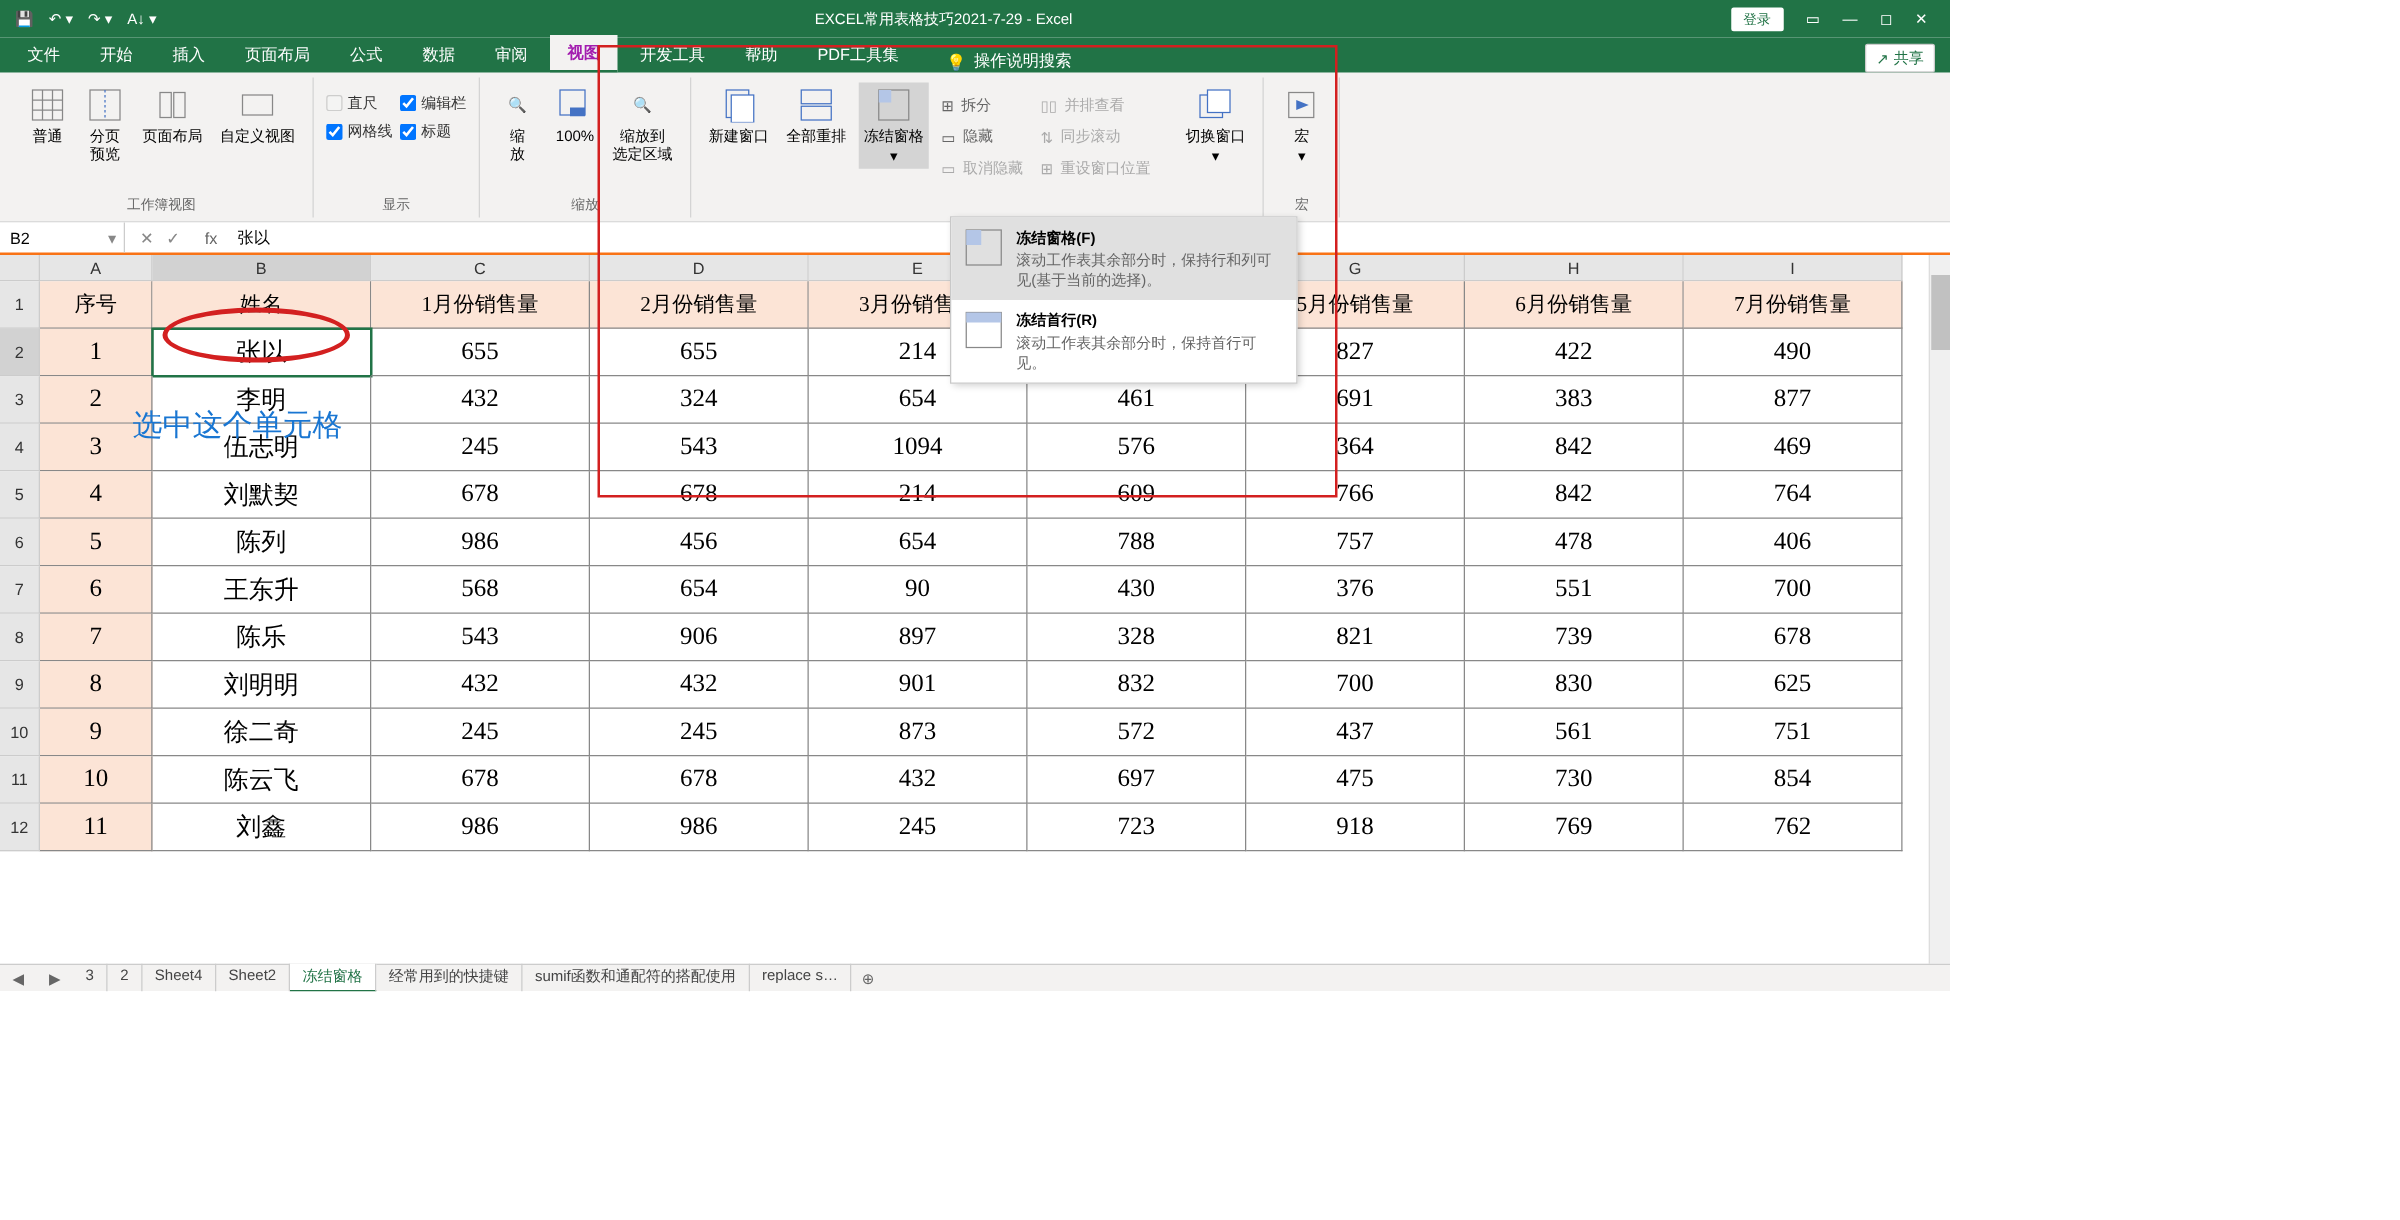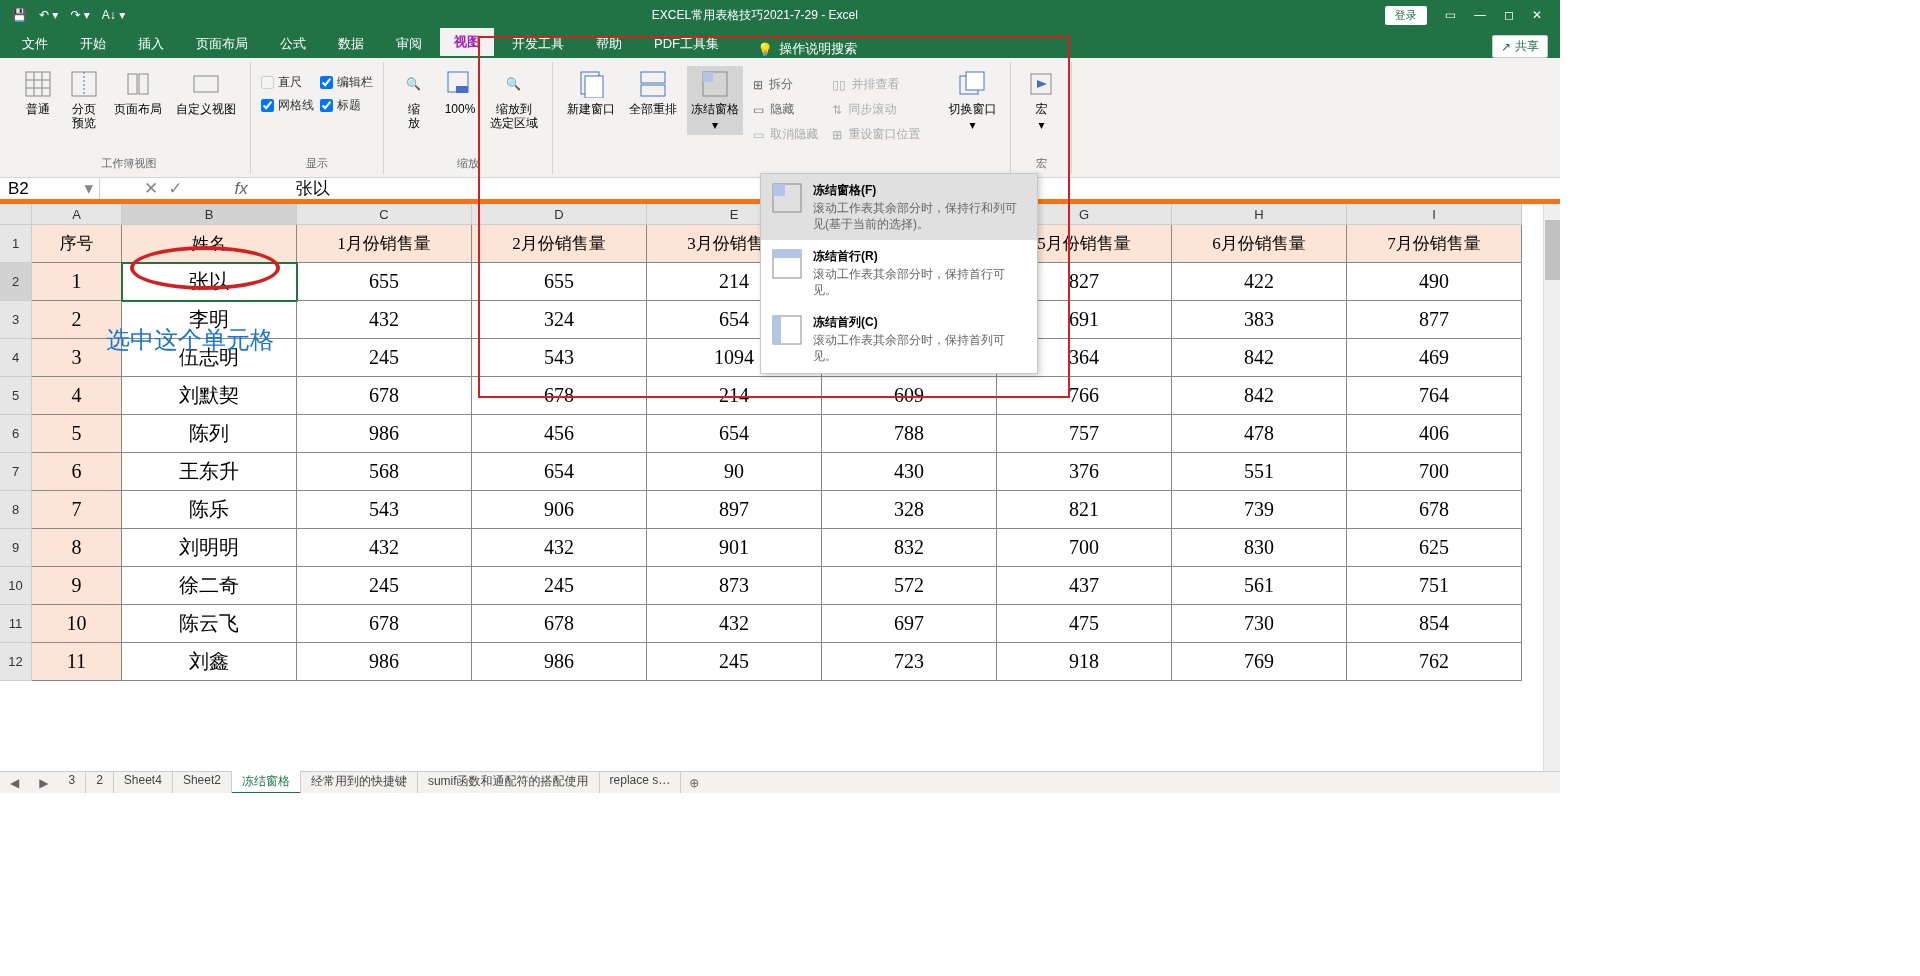--- a/index.html
+++ b/index.html
@@ -23,24 +23,24 @@
 .ribbon .group-content { flex: 1; display: flex; align-items: flex-start; gap: 6px; padding-top: 4px; }
 .ribbon .group-label { color: #666; font-size: 11px; padding-bottom: 3px; }
 .ribbon .bigbtn { display: flex; flex-direction: column; align-items: center; gap: 2px; padding: 2px 4px; cursor: pointer; text-align: center; line-height: 1.2; }
 .ribbon .bigbtn .ico { width: 32px; height: 32px; display: flex; align-items: center; justify-content: center; }
 .ribbon .chk-col { display: flex; flex-direction: column; gap: 6px; padding-top: 8px; }
 .ribbon .chk { display: flex; align-items: center; gap: 4px; color: #333; }
 .ribbon .chk input { width: 13px; height: 13px; }
 .ribbon .smallbtn { display: flex; align-items: center; gap: 6px; padding: 2px 4px; cursor: pointer; color: #666; }
 .ribbon .smallbtn.dis { color: #aaa; }
 
-.formulabar { height: 26px; border-bottom: 5px solid #f97316; display: flex; align-items: center; font-size: 17px; background: #fff; gap: 32px; }
+.formulabar { height: 26px; border-bottom: 2px solid #f97316; display: flex; align-items: center; font-size: 13px; background: #fff; }
 .formulabar .namebox { width: 100px; border-right: 1px solid #ccc; padding-left: 8px; display: flex; align-items: center; height: 100%; }
 .formulabar .fx-btns { display: flex; gap: 10px; padding: 0 12px; color: #888; }
-.formulabar .fx { font-style: italic; color: #666; padding: 0 8px; }
+.formulabar .fx { color: #666; padding: 0 8px; }
 .formulabar .formula { flex: 1; padding-left: 8px; }
 
 .grid-wrap { position: relative; height: 553px; overflow: hidden; }
 .grid { display: grid; grid-template-columns: 32px 90px 175px repeat(7, 175px); font-size: 20px; }
 .colhdr { background: #e6e6e6; border: 1px solid #ccc; border-top: none; border-left: none; height: 21px; text-align: center; font-size: 13px; color: #333; display: flex; align-items: center; justify-content: center; }
 .colhdr.sel { background: #d2d2d2; }
 .corner { background: #e6e6e6; border: 1px solid #ccc; border-top: none; border-left: none; height: 21px; }
 .rowhdr { background: #e6e6e6; border: 1px solid #ccc; border-top: none; border-left: none; text-align: center; font-size: 13px; color: #333; display: flex; align-items: center; justify-content: center; }
 .rowhdr.sel { background: #d2d2d2; }
 .cell { border: 1px solid #888; border-top: none; border-left: none; height: 38px; display: flex; align-items: center; justify-content: center; font-family: "SimSun", serif; }
@@ -463,29 +463,20 @@
   </div>
   <div class="item">
     <div class="mico">
         <svg width="32" height="32">
           <rect x="2" y="2" width="28" height="28" fill="none" stroke="#888"></rect>
           <rect x="2" y="2" width="28" height="8" fill="#b4c6e7"></rect>
         </svg>
       </div>
     <div class="txt"><b>冻结首行(R)</b><span>滚动工作表其余部分时，保持首行可见。</span></div>
   </div>
-  <div class="item">
-    <div class="mico">
-        <svg width="32" height="32">
-          <rect x="2" y="2" width="28" height="28" fill="none" stroke="#888"></rect>
-          <rect x="2" y="2" width="8" height="28" fill="#b4c6e7"></rect>
-        </svg>
-      </div>
-    <div class="txt"><b>冻结首列(C)</b><span>滚动工作表其余部分时，保持首列可见。</span></div>
-  </div>
 </div>
 
 <div class="scrollbar-v">
     <div class="thumb"></div>
   </div>
 
 <div class="tabstrip">
   <div class="nav">◀</div>
   <div class="nav">▶</div>
   <div id="sheets" style="display: flex;">

